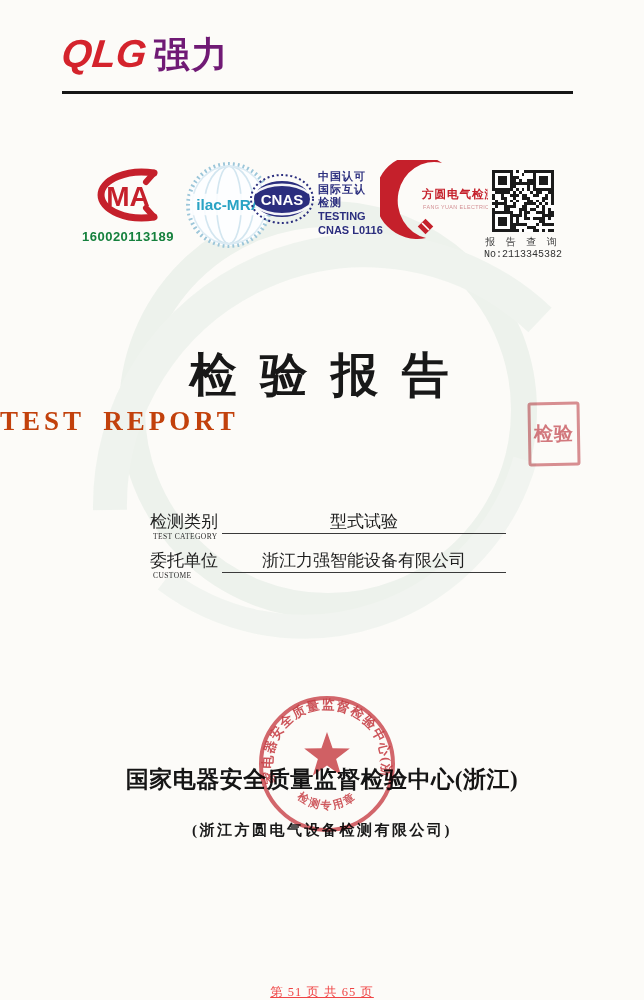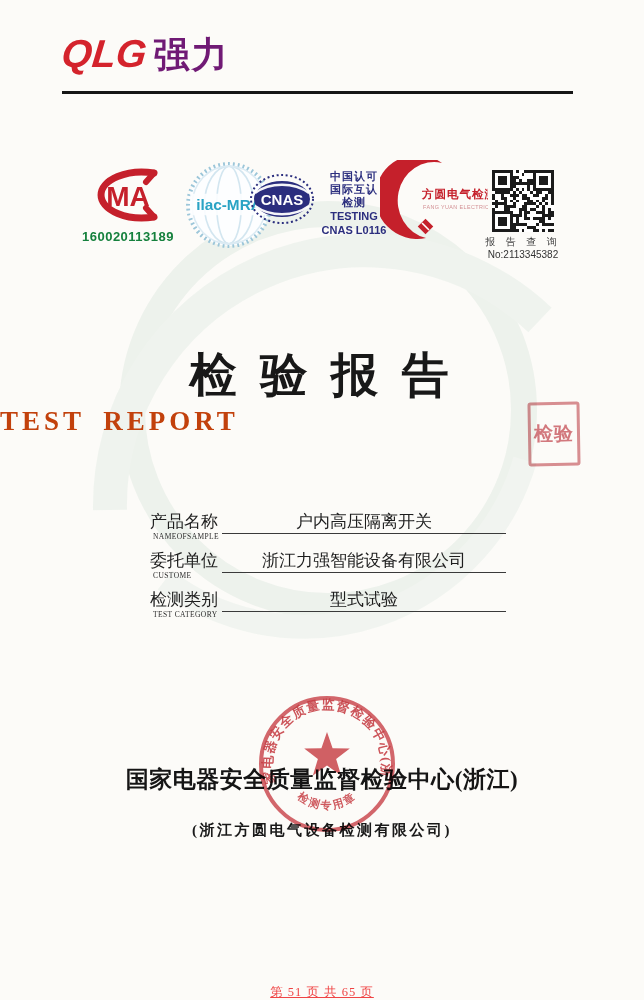--- a/index.html
+++ b/index.html
@@ -18,31 +18,31 @@
 
   
   .watermark { position:absolute; left:70px; top:160px; width:510px; height:510px; opacity:.55; pointer-events:none; }
 
   
   .cert-cma { position:absolute; left:80px; top:166px; width:96px; text-align:center; }
   .cma-number { font-family:"Liberation Sans",sans-serif; font-weight:bold; font-size:13px;
     color:#15803d; letter-spacing:.5px; margin-top:1px; }
   .cert-ilac { position:absolute; left:184px; top:160px; width:90px; }
   .cert-cnas { position:absolute; left:250px; top:172px; width:64px; }
-  .cnas-text { position:absolute; left:318px; top:170px; width:72px; color:#2b2e7e;text-align:center; }
+  .cnas-text { position:absolute; left:318px; top:170px; width:72px; color:#2b2e7e; }
   .cnas-text .cjk { font-size:11px; font-weight:bold; line-height:13px; letter-spacing:1px; }
   .cnas-text .lat { font-family:"Liberation Sans",sans-serif; font-size:11px; font-weight:bold; line-height:11.5px; margin-top:2px; }
   .cert-fy { position:absolute; left:380px; top:160px; width:108px; }
   .qr-wrap { position:absolute; left:484px; top:170px; width:78px; text-align:center; }
   .qr-grid { width:62px; height:62px; margin:0 auto; background:#fff; display:grid;
     grid-template-columns:repeat(21,1fr); grid-template-rows:repeat(21,1fr); }
   .qr-grid span { display:block; }
   .qr-grid span.d { background:#1b1b1b; }
   .qr-caption { font-size:10px; color:#3c3c3c; letter-spacing:4px; margin-top:3px; white-space:nowrap; }
-  .qr-number { font-family:Liberation Sans, sans-serif; font-size:10px; color:#333; margin-top:0;text-align:center; }
+  .qr-number { font-family:Liberation Mono, monospace; font-size:10px; color:#333; margin-top:0;text-align:center; }
 
   
   .title-cn { position:absolute; left:0; top:344px; width:100%; text-align:center;
     font-size:47px; font-weight:bold; letter-spacing:6px; color:#181818; }
   .title-en { position:absolute; left:0; top:406px; width:100%; 
     font-size:27px; font-weight:bold; letter-spacing:4px; word-spacing:8px; color:#c2410c; }
 
   
   .side-seal { position:absolute; left:528px; top:402px; width:46px; height:58px;
     border:3px solid rgba(198,84,92,.65); border-radius:3px; display:flex; align-items:center;
@@ -584,38 +584,31 @@
   <div class="title-cn">检 验 报 告</div>
   <div class="title-en">TEST REPORT</div>
 
   <div class="side-seal">
     <span>检验</span>
   </div>
 
   <div class="fields">
     <div class="field-row">
       <div class="f-label-wrap">
-        <div class="f-label">产品名称</div>
-        <div class="f-sub">NAMEOFSAMPLE</div>
+        <div class="f-label">检测类别</div>
+        <div class="f-sub">TEST CATEGORY</div>
       </div>
-      <div class="f-value-wrap">户内高压隔离开关</div>
+      <div class="f-value-wrap">型式试验</div>
     </div>
     <div class="field-row">
       <div class="f-label-wrap">
         <div class="f-label">委托单位</div>
         <div class="f-sub">CUSTOME</div>
       </div>
       <div class="f-value-wrap">浙江力强智能设备有限公司</div>
-    </div>
-    <div class="field-row">
-      <div class="f-label-wrap">
-        <div class="f-label">检测类别</div>
-        <div class="f-sub">TEST CATEGORY</div>
-      </div>
-      <div class="f-value-wrap">型式试验</div>
     </div>
   </div>
 
   <div class="issuer-cn">国家电器安全质量监督检验中心(浙江)</div>
   <div class="issuer-sub">(浙江方圆电气设备检测有限公司)</div>
 
   <svg class="stamp" viewBox="0 0 160 160">
     <defs>
       <path id="arcT" d="M 28.3,98.8 A 55,55 0 1 1 131.7,98.8" fill="none"></path>
       <path id="arcB" d="M 51.1,114.5 A 45,45 0 0 0 108.9,114.5" fill="none"></path>

